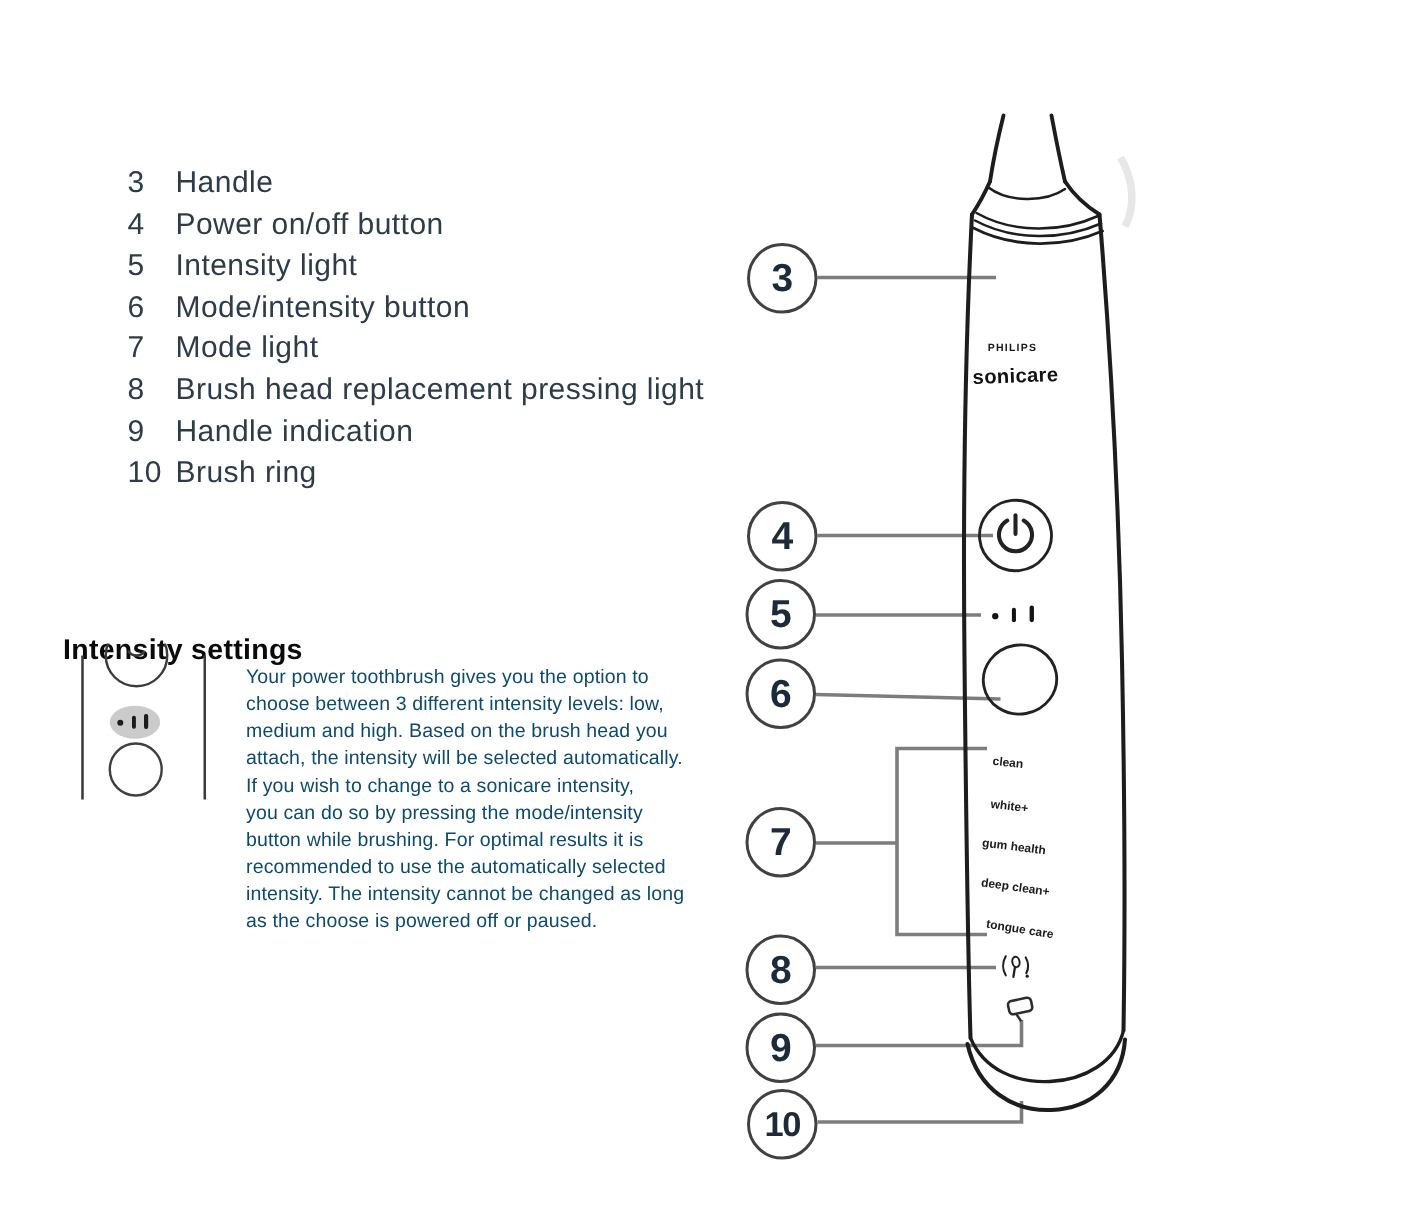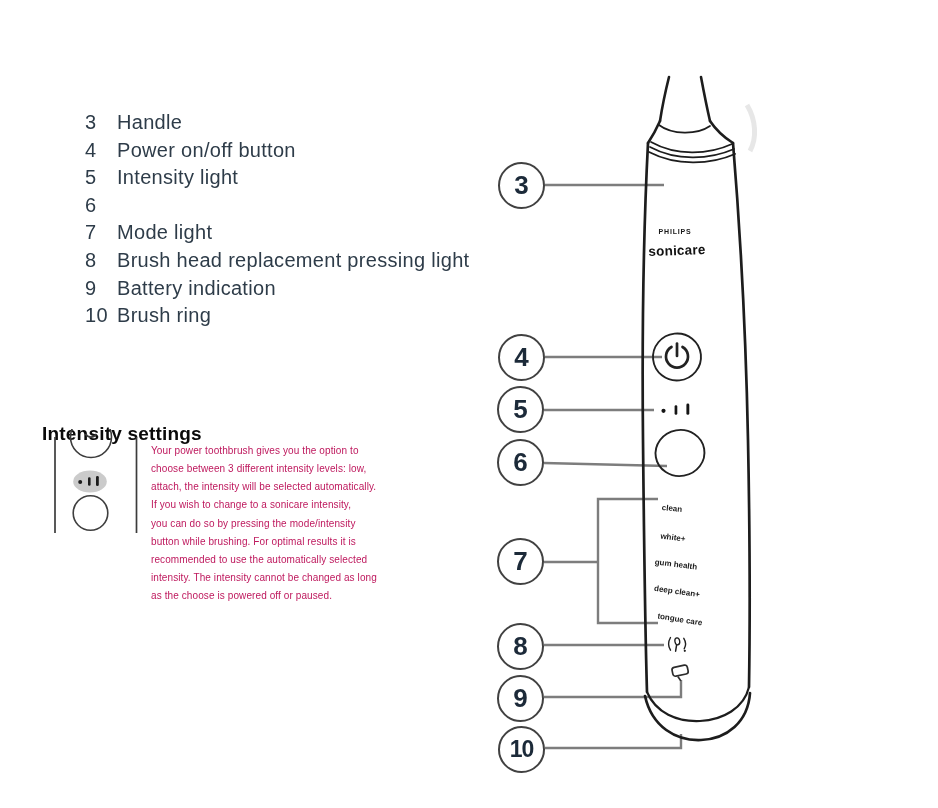--- a/index.html
+++ b/index.html
@@ -7,22 +7,22 @@
         font-family:"Liberation Sans",sans-serif;}
   
   .parts-list{position:absolute;left:85px;top:111px;}
   .parts-row{display:flex;height:27.6px;align-items:baseline;
              font-size:20px;letter-spacing:0.3px;color:#2e3c49;}
   .parts-num{width:32px;flex:0 0 32px;}
   
   .intensity-heading{position:absolute;left:42px;top:423px;font-size:19px;font-weight:700;
                      color:#0a0a0a;letter-spacing:0.2px;}
   .intensity-figure{position:absolute;left:45px;top:429px;}
-  .intensity-body{position:absolute;left:151px;top:442px;font-size:10px;line-height:18.15px;
-                  color:#be185d;letter-spacing:0.1px;}
+  .intensity-body{position:absolute;left:164px;top:442px;font-size:13px;line-height:18.15px;
+                  color:#0c4a6e;letter-spacing:0.1px;}
   
   .callout{position:absolute;width:47px;height:47px;border:2.5px solid #414141;border-radius:50%;
            background:#ffffff;display:flex;align-items:center;justify-content:center;
            font-size:26px;font-weight:600;color:#1c2a39;box-sizing:border-box;}
   .callout.two-digit{font-size:23px;letter-spacing:-1px;}
   .diagram-svg{position:absolute;left:0;top:0;}
   svg text{font-family:"Liberation Sans",sans-serif;}
 </style>
 </head>
 <body>
@@ -37,32 +37,33 @@
     <div class="parts-row">
       <span class="parts-num">4</span>
       <span>Power on/off button</span>
     </div>
     <div class="parts-row">
       <span class="parts-num">5</span>
       <span>Intensity light</span>
     </div>
     <div class="parts-row">
       <span class="parts-num">6</span>
+      <span>Mode/intensity button</span>
     </div>
     <div class="parts-row">
       <span class="parts-num">7</span>
       <span>Mode light</span>
     </div>
     <div class="parts-row">
       <span class="parts-num">8</span>
       <span>Brush head replacement pressing light</span>
     </div>
     <div class="parts-row">
       <span class="parts-num">9</span>
-      <span>Battery indication</span>
+      <span>Handle indication</span>
     </div>
     <div class="parts-row">
       <span class="parts-num">10</span>
       <span>Brush ring</span>
     </div>
   </div>
 
   <div class="intensity-heading">Intensity settings</div>
 
   <svg class="intensity-figure" width="100" height="108" viewBox="0 0 100 108">
@@ -79,20 +80,21 @@
       <circle cx="35.2" cy="52.9" r="2"></circle>
       <rect x="43" y="48.2" width="2.6" height="8.6" rx="1.2"></rect>
       <rect x="51" y="47" width="2.8" height="10" rx="1.3"></rect>
     </g>
     <circle cx="45.5" cy="84" r="17.3" fill="#ffffff" stroke="#3f3f3f" stroke-width="1.6"></circle>
   </svg>
 
   <div class="intensity-body">
     <div>Your power toothbrush gives you the option to</div>
     <div>choose between 3 different intensity levels: low,</div>
+    <div>medium and high. Based on the brush head you</div>
     <div>attach, the intensity will be selected automatically.</div>
     <div>If you wish to change to a sonicare intensity,</div>
     <div>you can do so by pressing the mode/intensity</div>
     <div>button while brushing. For optimal results it is</div>
     <div>recommended to use the automatically selected</div>
     <div>intensity. The intensity cannot be changed as long</div>
     <div>as the choose is powered off or paused.</div>
   </div>
 
   <svg class="diagram-svg" width="938" height="808" viewBox="0 0 938 808">

